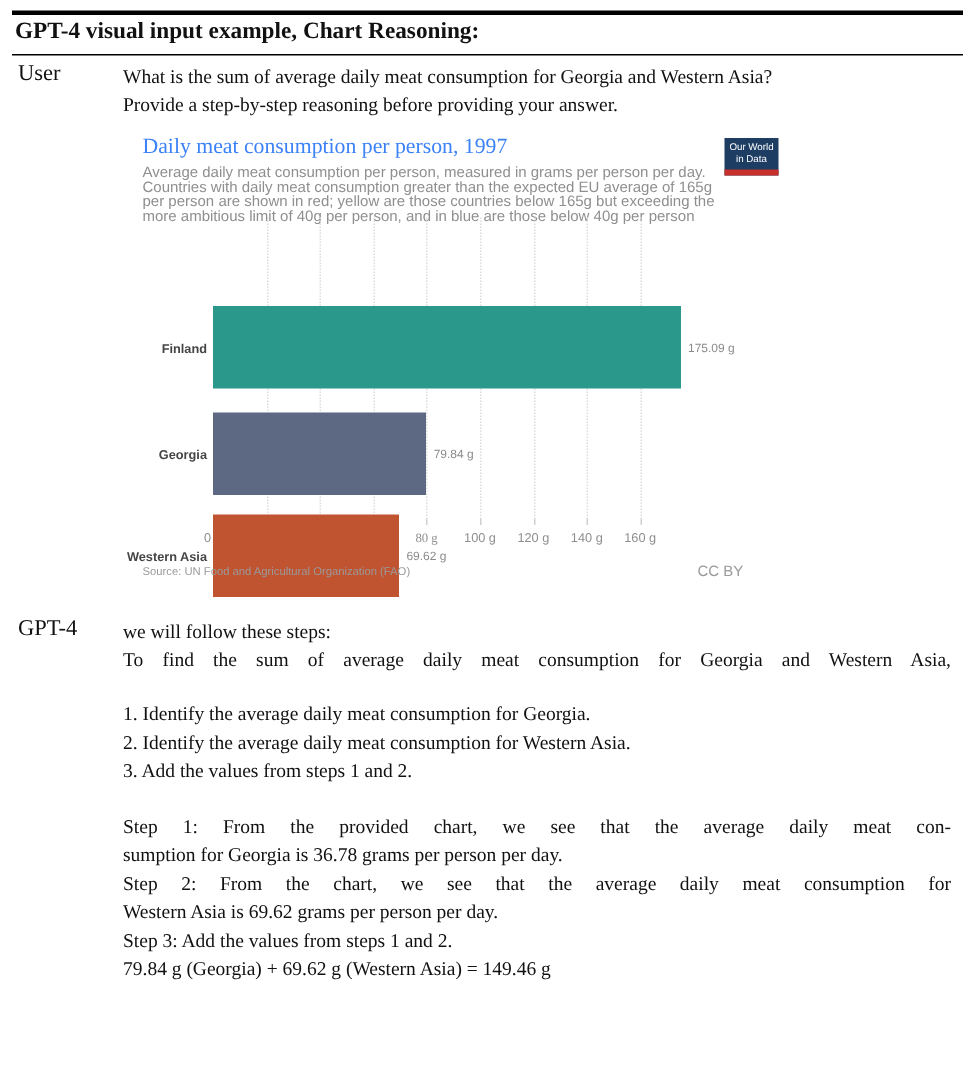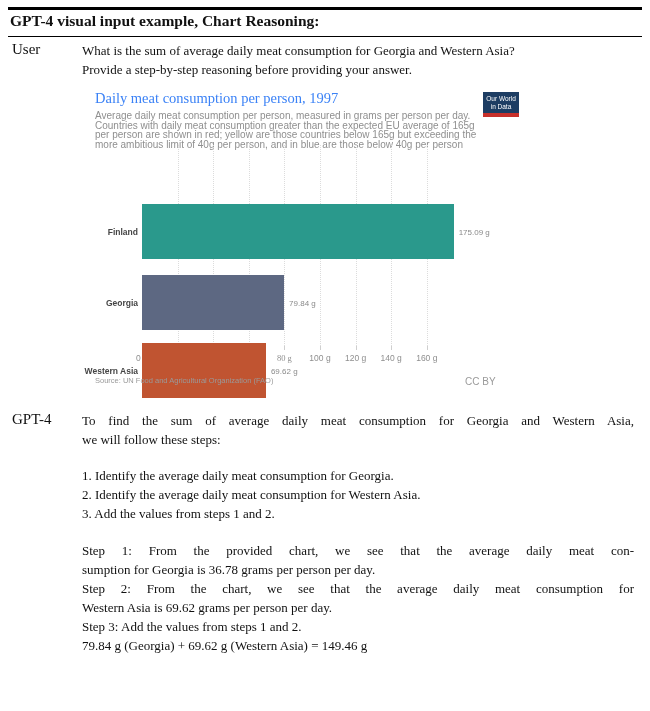--- a/index.html
+++ b/index.html
@@ -138,22 +138,22 @@
         <div class="cat-label" style="top: 225.5px; right: 387px; left: auto;">Western Asia</div>
         <div class="bar" style="left: 47px; top: 198px; width: 123.924px; background: rgb(192, 84, 49);"></div>
         <div class="val-label" style="left: 175.924px; top: 225.5px;">69.62 g</div>
       </div>
     <div id="chart-source" class="abs">Source: UN Food and Agricultural Organization (FAO)</div>
     <div id="chart-license" class="abs">CC BY</div>
   </div>
 
   <div id="gpt4-label" class="abs speaker">GPT-4</div>
   <div id="gpt4-intro" class="abs textcol">
+      <div class="tline">we will follow these steps:</div>
       <div class="tline just">To find the sum of average daily meat consumption for Georgia and Western Asia,</div>
-      <div class="tline">we will follow these steps:</div>
     </div>
   <div id="gpt4-list" class="abs textcol">
       <div class="tline">1. Identify the average daily meat consumption for Georgia.</div>
       <div class="tline">2. Identify the average daily meat consumption for Western Asia.</div>
       <div class="tline">3. Add the values from steps 1 and 2.</div>
     </div>
   <div id="gpt4-steps" class="abs textcol">
       <div class="tline just">Step 1:  From the provided chart, we see that the average daily meat con-</div>
       <div class="tline">sumption for Georgia is 36.78 grams per person per day.</div>
       <div class="tline just">Step 2:  From the chart, we see that the average daily meat consumption for</div>

